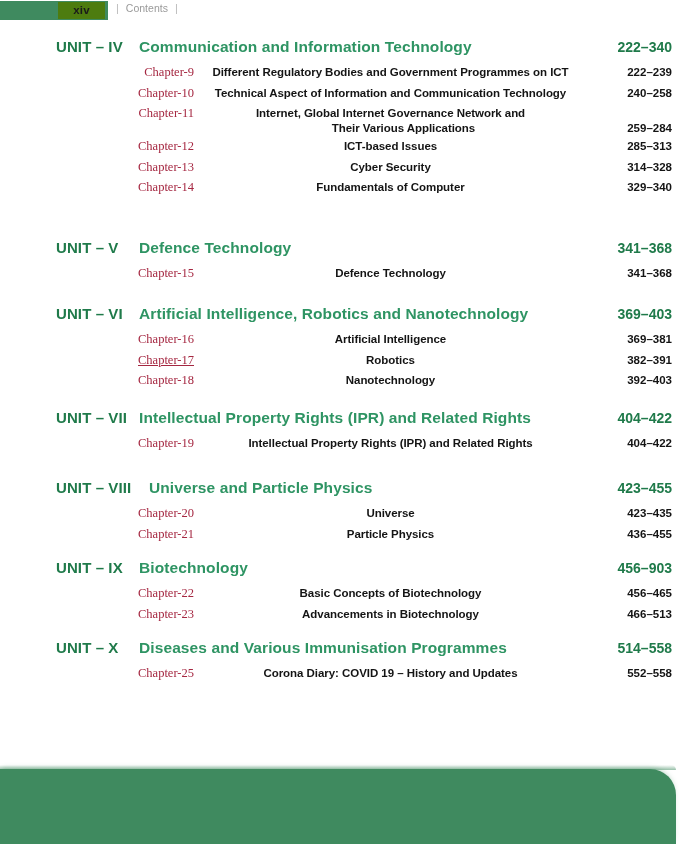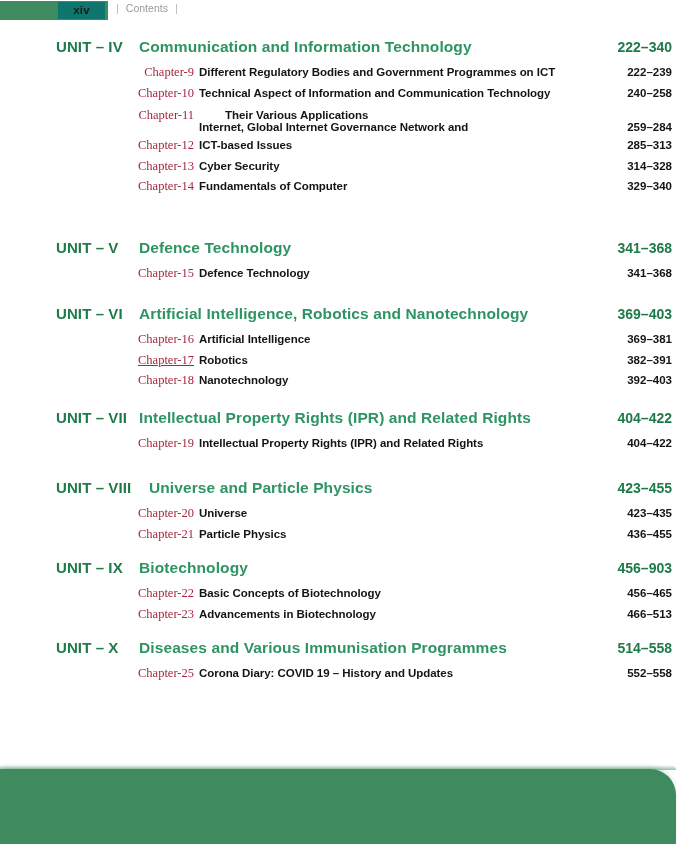--- a/index.html
+++ b/index.html
@@ -31,21 +31,21 @@
     width: 108px;
     height: 19px;
     background: #3f8a5f;
   }
   .folio-box {
     position: absolute;
     left: 57px;
     top: 1px;
     width: 49px;
     height: 19px;
-    background: #0f766e;
+    background: #4d7c0f;
     border: 1.4px solid #3f8a5f;
     box-sizing: border-box;
     display: flex;
     align-items: center;
     justify-content: center;
   }
   .folio-num {
     font-size: 11.5px;
     font-weight: bold;
     color: #1a1a1a;
@@ -126,20 +126,21 @@
   }
   .chapter-title {
     color: #141414;
     font-size: 11.5px;
     font-weight: bold;
     letter-spacing: -0.05px;
     flex: 1 1 auto;
   }
   .chapter-title .cont-line {
     display: block;
+    text-align: center;
   }
   .chapter-pages {
     color: #141414;
     font-size: 11.5px;
     font-weight: bold;
     text-align: right;
     white-space: nowrap;
     flex: 0 0 auto;
     width: 90px;
   }
@@ -199,22 +200,22 @@
         <div class="chapter-row" style="margin-bottom: 5.5px;">
           <span class="chapter-label" style="width: 143px; padding-right: 5px; box-sizing: border-box;">Chapter-10</span>
           <span class="chapter-title">
             <span class="cont-line">Technical Aspect of Information and Communication Technology</span>
           </span>
           <span class="chapter-pages">240–258</span>
         </div>
         <div class="chapter-row" style="margin-bottom: 5px;">
           <span class="chapter-label" style="width: 143px; padding-right: 5px; box-sizing: border-box;">Chapter-11</span>
           <span class="chapter-title">
+            <span class="cont-line">Internet, Global Internet Governance Network and</span>
             <span class="cont-line" style="padding-left: 26px; margin-top: 3px;">Their Various Applications</span>
-            <span class="cont-line">Internet, Global Internet Governance Network and</span>
           </span>
           <span class="chapter-pages" style="align-self: flex-end;">259–284</span>
         </div>
         <div class="chapter-row" style="margin-bottom: 5.5px;">
           <span class="chapter-label" style="width: 143px; padding-right: 5px; box-sizing: border-box;">Chapter-12</span>
           <span class="chapter-title">
             <span class="cont-line">ICT-based Issues</span>
           </span>
           <span class="chapter-pages">285–313</span>
         </div>

